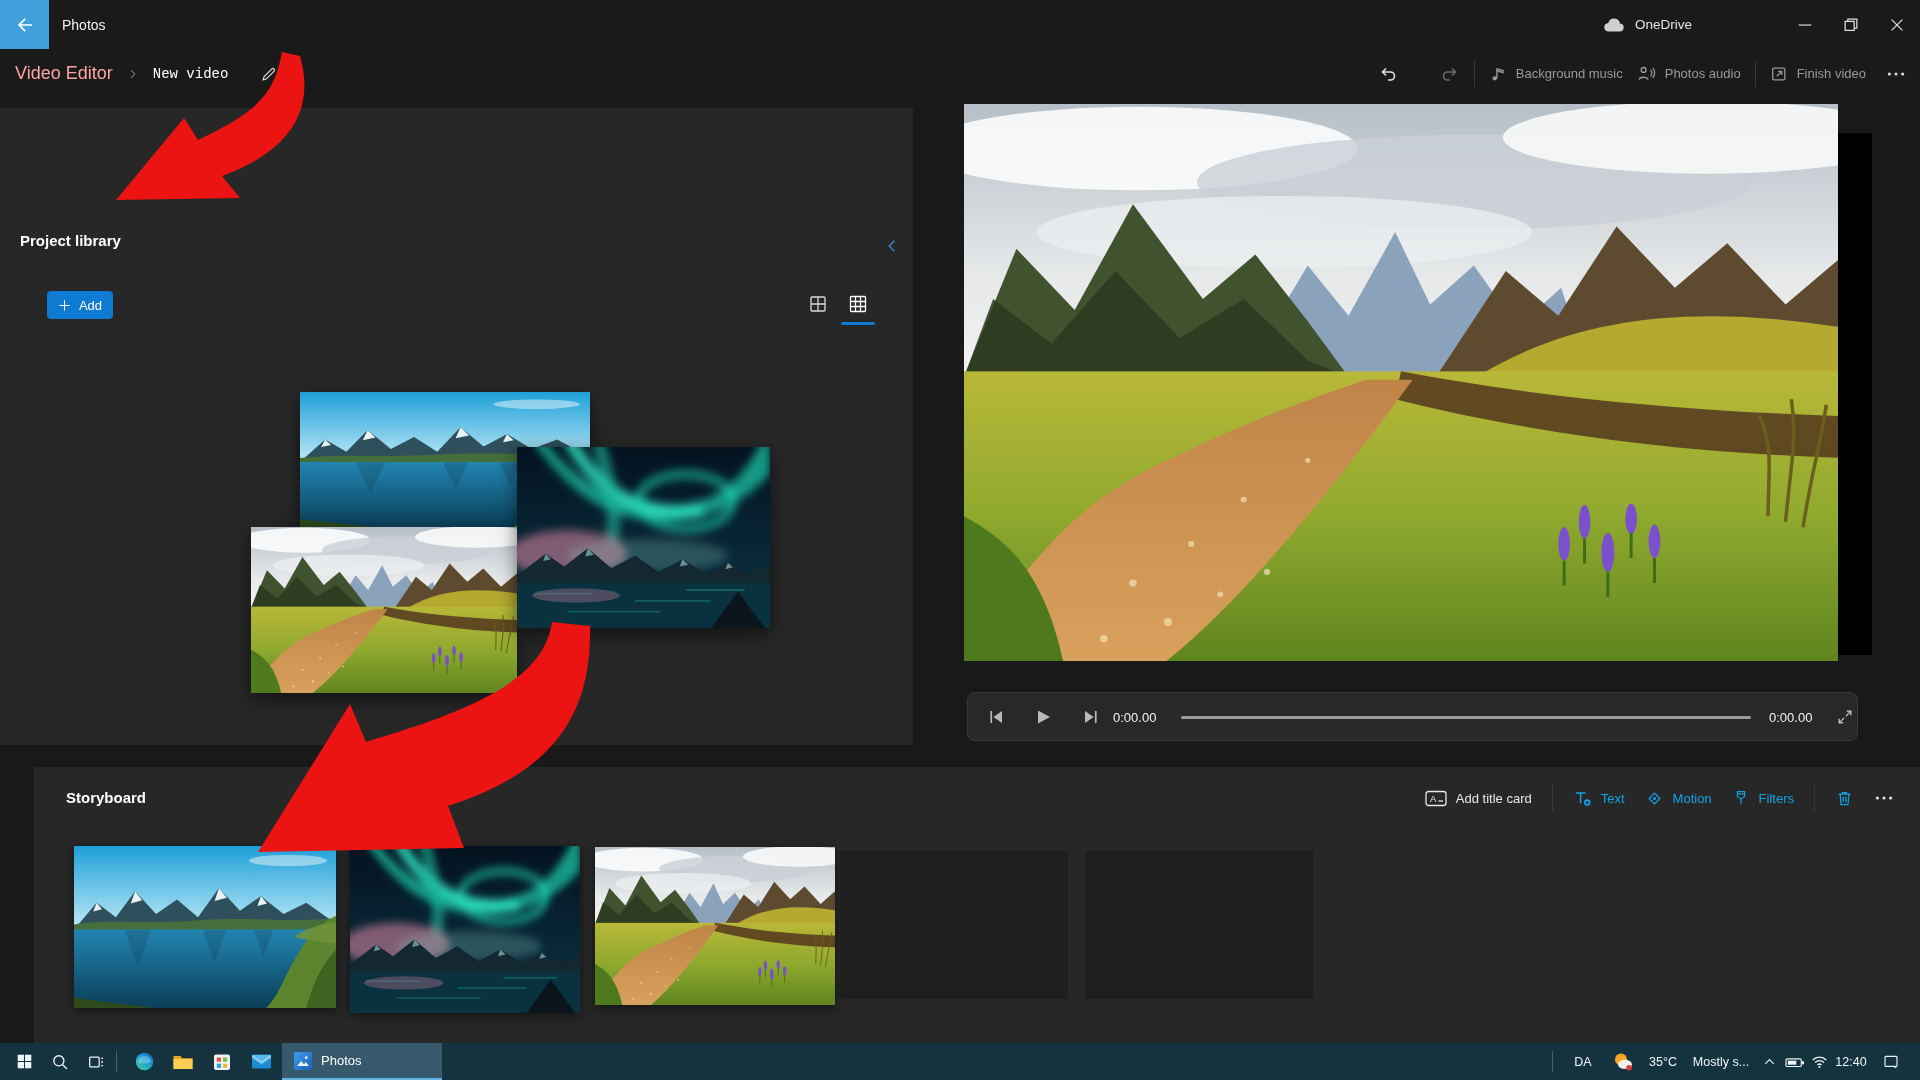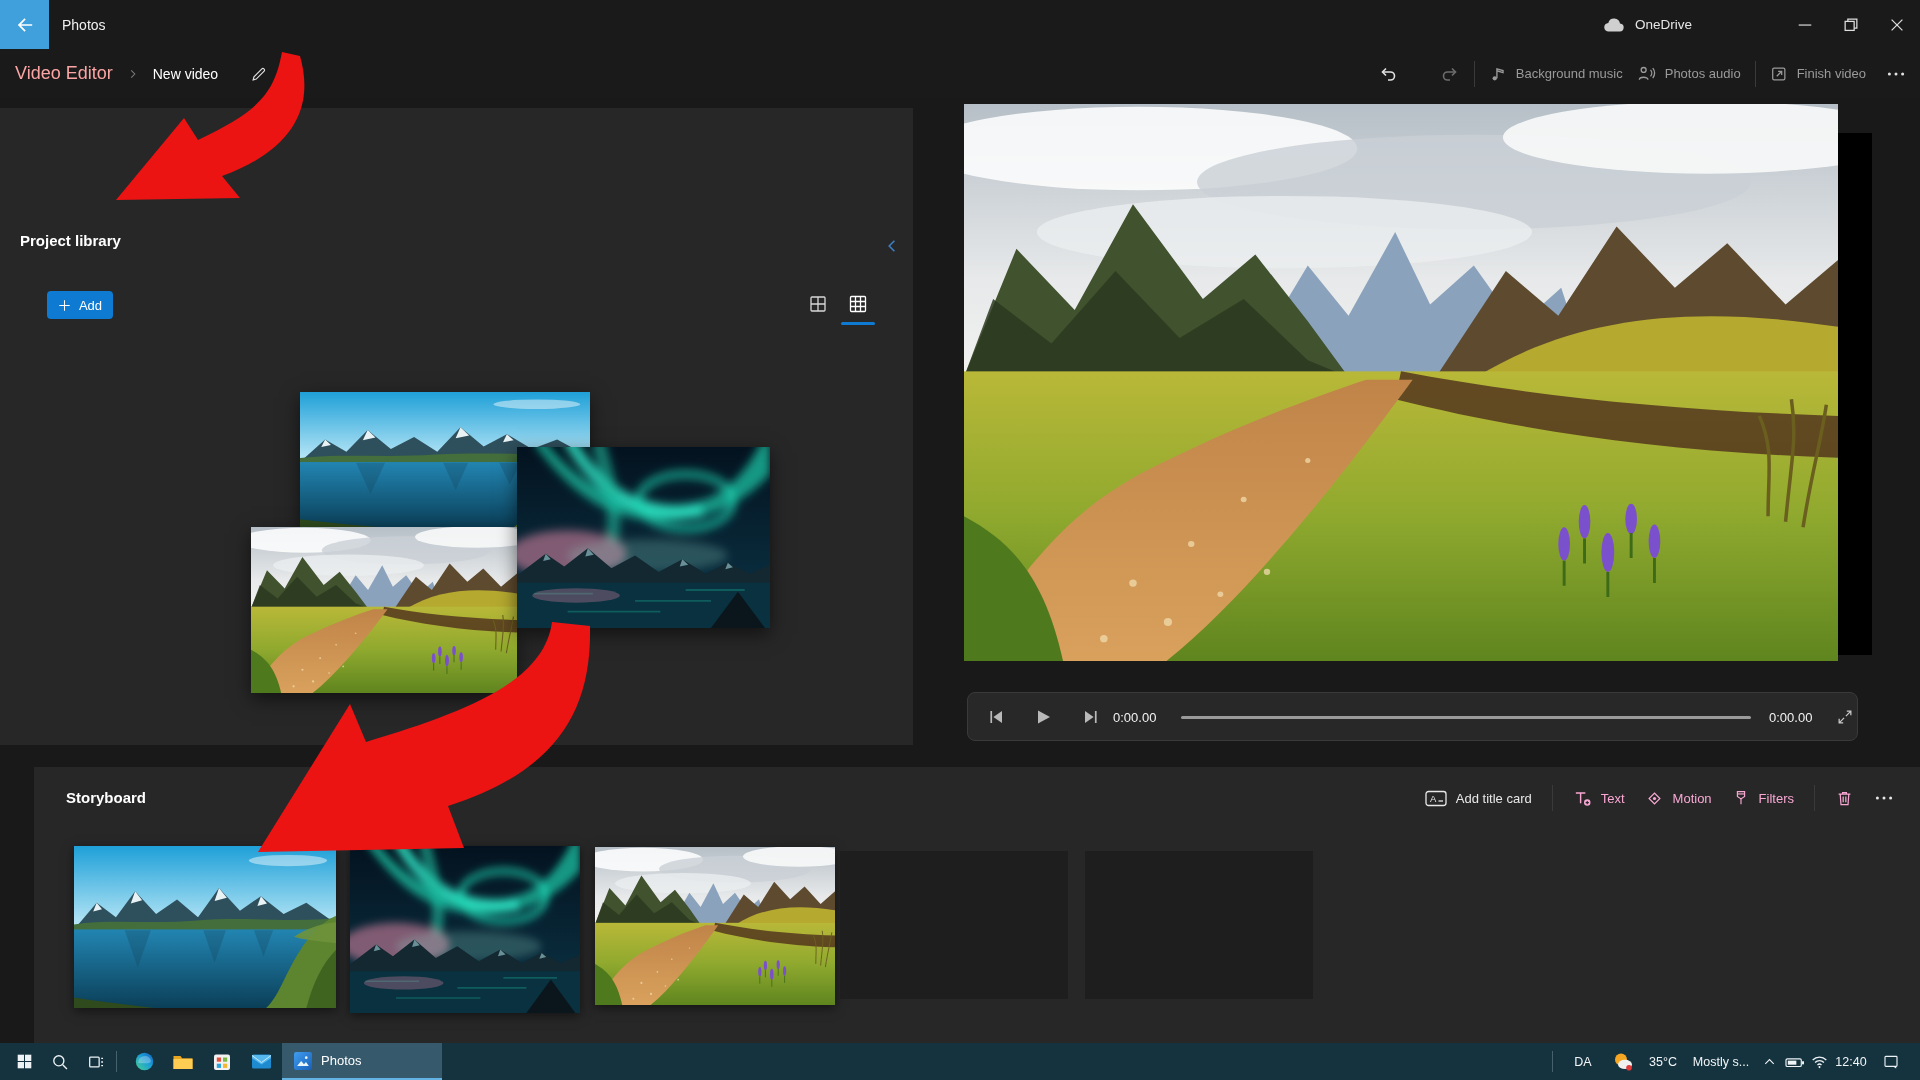--- a/index.html
+++ b/index.html
@@ -13,21 +13,21 @@
   
   .titlebar{left:0;top:0;width:1920px;height:49px;background:#1a1a1a;}
   .backbtn{left:0;top:0;width:49px;height:49px;background:#3fa0dc;display:flex;align-items:center;justify-content:center;color:#fff;}
   .apptitle{left:62px;top:0;height:49px;display:flex;align-items:center;font-size:14px;color:#f0f0f0;}
   .onedrive{right:228px;top:0;height:49px;display:flex;align-items:center;gap:9px;font-size:13.5px;color:#e6e6e6;}
   .winbtn{top:0;width:46px;height:49px;display:flex;align-items:center;justify-content:center;color:#dedede;}
 
   
   .navrow{left:0;top:49px;width:1920px;height:49px;background:#1a1a1a;}
   .crumb{font-size:18px;color:#fca5a5;}
-  .tabactive{font-size:14px;color:#ffffff;}
+  .tabactive{font-size:14px;color:#ffffff;font-family:Liberation Mono, monospace;}
   .tabline{position:absolute;left:126px;top:88px;width:66px;height:3px;background:#2e7cd6;border-radius:2px;}
   .tbitem{display:flex;align-items:center;gap:9px;font-size:13px;color:#9a9a9a;}
   .vsep{width:1px;height:26px;background:#3a3a3a;}
 
   
   .plpanel{left:0;top:108px;width:913px;height:637px;background:#272727;}
   .paneltitle{font-size:15px;font-weight:bold;color:#fff;}
   .addbtn{left:47px;top:183px;width:66px;height:28px;background:#0f7ad1;border-radius:4px;
           display:flex;align-items:center;justify-content:center;gap:8px;font-size:13px;color:#fff;}
   .gridsel{position:absolute;left:841px;top:214px;width:34px;height:3px;background:#0f7ad1;border-radius:2px;}
@@ -40,21 +40,21 @@
   .blackbar{left:1838px;top:133px;width:34px;height:522px;background:#000;}
   .player{left:967px;top:692px;width:891px;height:49px;background:#282828;border:1px solid #3a3a3a;border-radius:8px;box-sizing:border-box;}
   .pbtn{color:#b9b9b9;}
   .ptime{font-size:13px;color:#f2f2f2;}
   .ptrack{position:absolute;left:213px;top:23px;width:570px;height:3px;background:#9a9a9a;border-radius:2px;}
 
   
   .sbpanel{left:0;top:767px;width:1920px;height:276px;background:#272727;margin-left:34px;}
   .sbtool{display:flex;align-items:center;gap:9px;font-size:13px;}
   .sb-on{color:#e8e8e8;}
-  .sb-off{color:#f9a8d4;}
+  .sb-off{color:#0ea5e9;}
   .thumb{position:absolute;background:#101010;box-shadow:0 3px 10px rgba(0,0,0,.5);}
   .thumb svg{width:100%;height:100%;display:block;}
   .emptyslot{position:absolute;background:#1e1e1e;}
 
   
   .taskbar{left:0;top:1043px;width:1920px;height:37px;background:#14333f;}
   .tbicon{position:absolute;top:0;height:37px;display:flex;align-items:center;justify-content:center;color:#eef3f5;}
   .tasksep{position:absolute;top:8px;width:1px;height:21px;background:#47616c;}
   .activetask{left:282px;top:0;width:160px;height:37px;background:#36596b;display:flex;align-items:center;gap:9px;padding-left:12px;box-sizing:border-box;border-bottom:2px solid #63b4e4;}
   .traytext{font-size:12.5px;color:#f2f5f6;}

